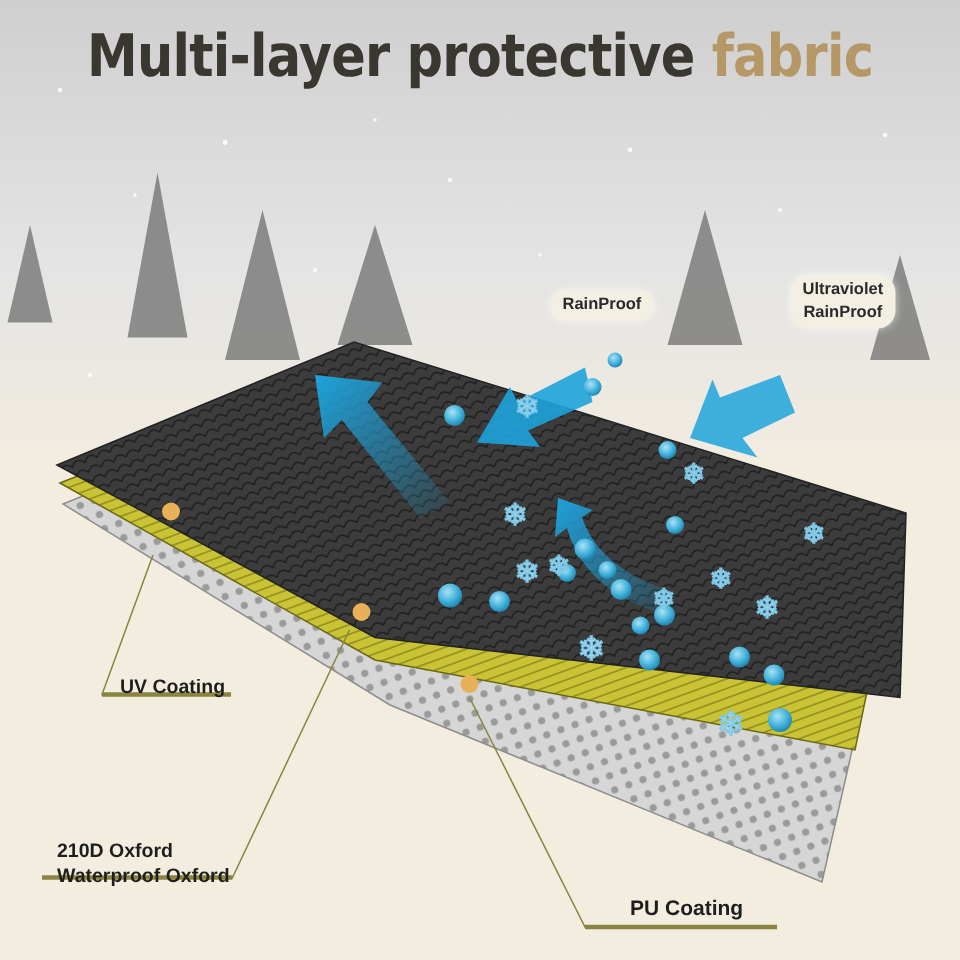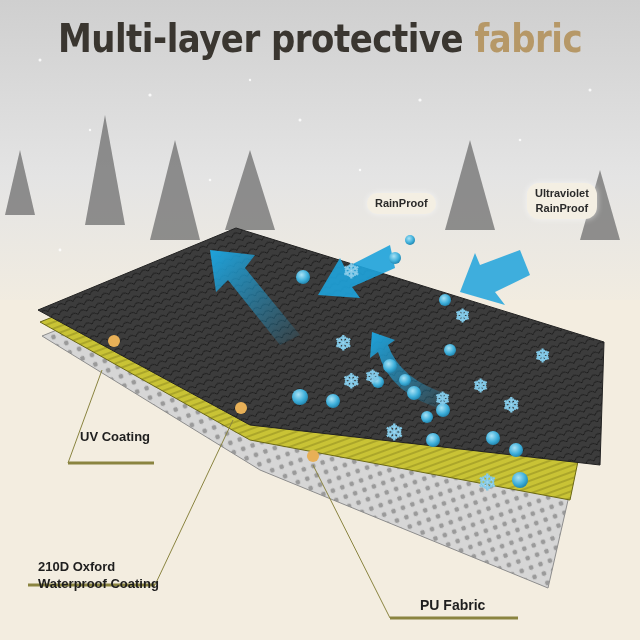--- a/index.html
+++ b/index.html
@@ -147,23 +147,23 @@
   
   <div class="pill" style="left:367px; top:193px;">
     <span>RainProof</span>
   </div>
   <div class="pill" style="left:527px; top:183px;">
     <div>Ultraviolet</div>
     <div>RainProof</div>
   </div>
 
   
-  <div class="label" style="left:80px; top:428px;">
+  <div class="label" style="left:80px; top:449px;">
     <span>UV Coating</span>
   </div>
   <div class="label" style="left:38px; top:558px;">
     <div>210D Oxford</div>
-    <div>Waterproof Coating</div>
+    <div>Waterproof Oxford</div>
   </div>
   <div class="label" style="left:420px; top:597px; font-size:14px;">
-    <span>PU Fabric</span>
+    <span>PU Coating</span>
   </div>
 </div>
 
 </body></html>

